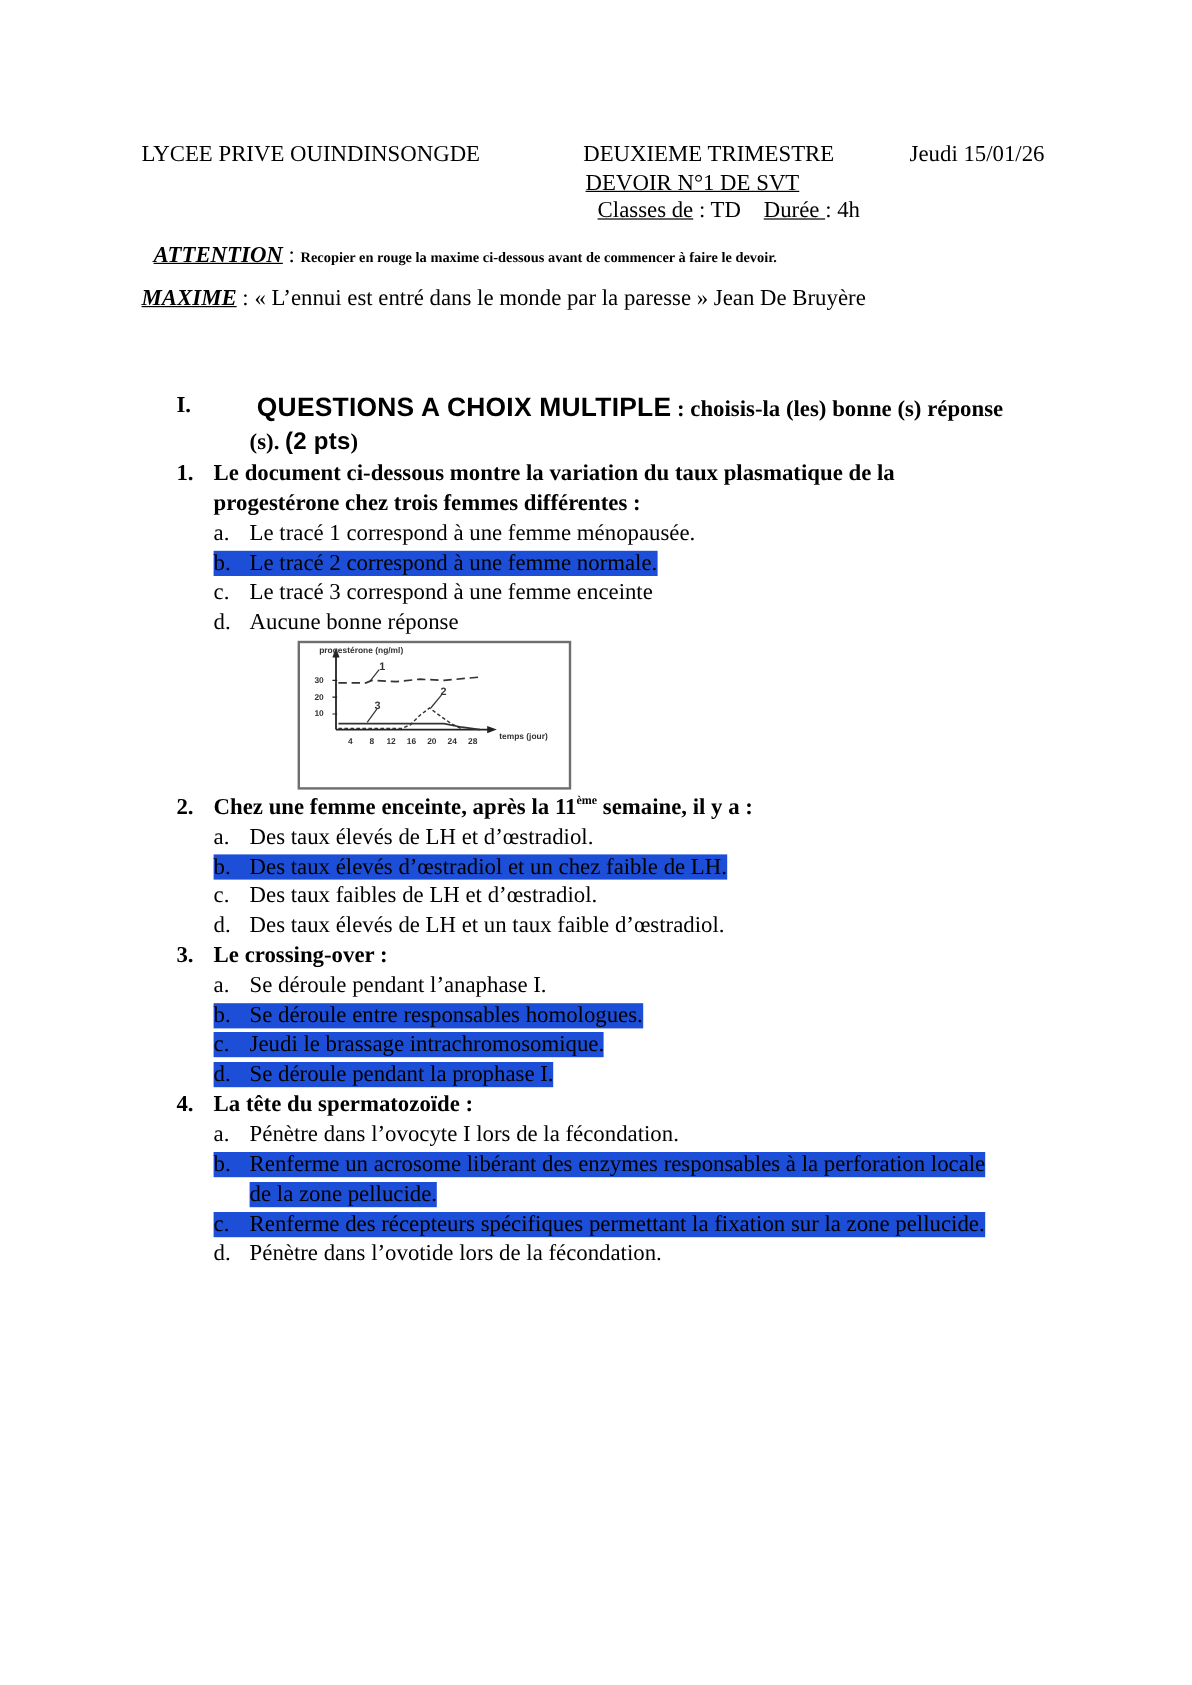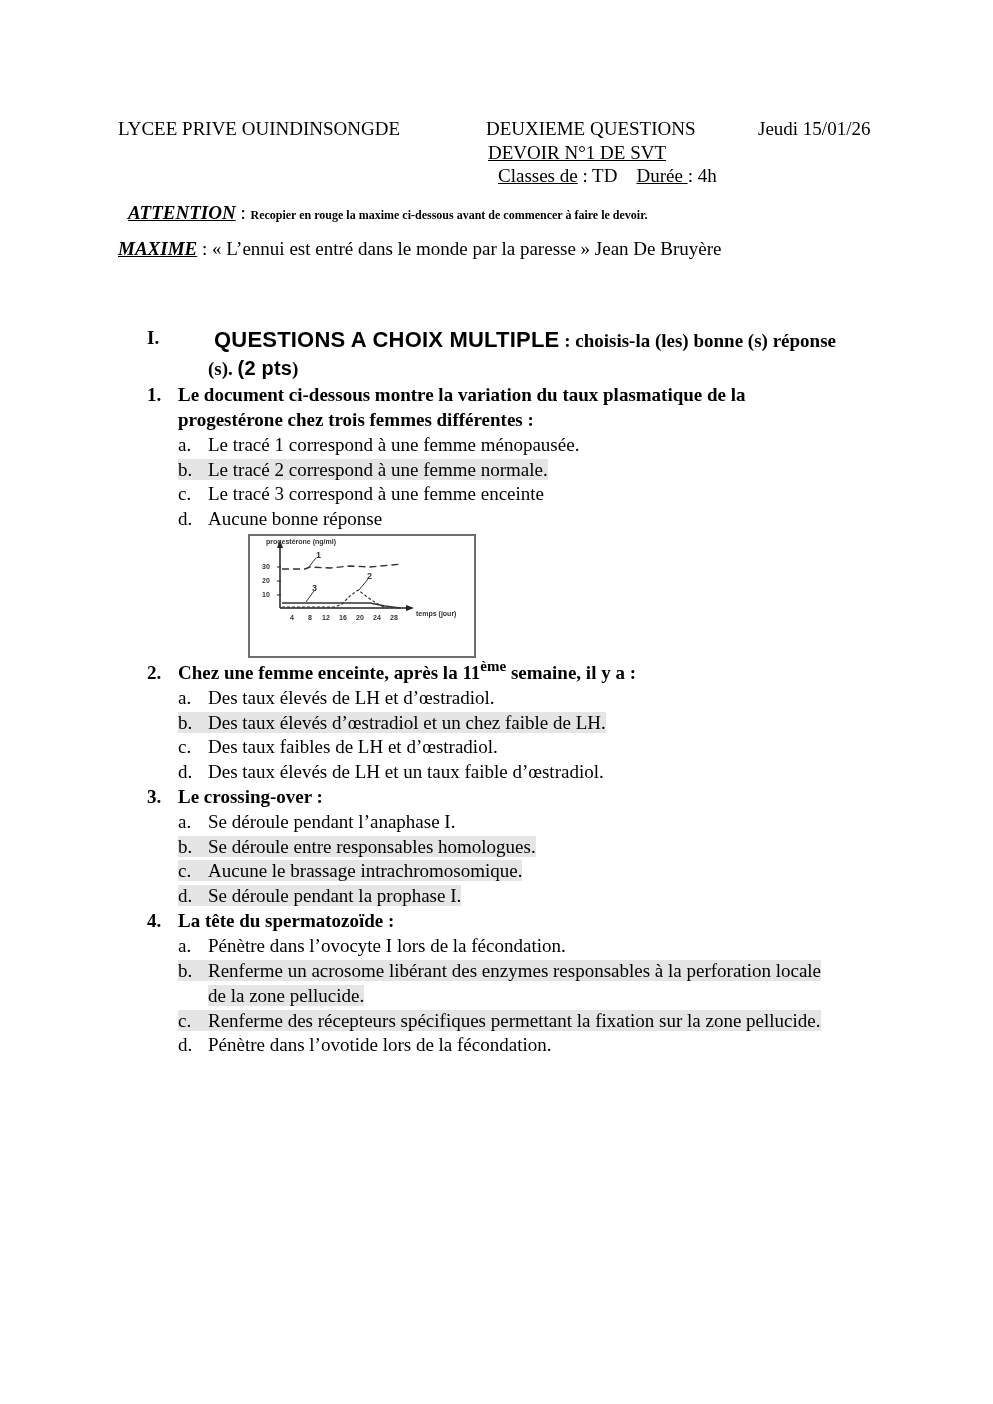--- a/index.html
+++ b/index.html
@@ -3,36 +3,36 @@
 <meta charset="utf-8">
 <style>
   html, body { margin: 0; padding: 0; background: #ffffff; }
   body { width: 993px; height: 1404px; position: relative; overflow: hidden;
          font-family: "Liberation Serif", serif; color: #000; font-size: 19px; }
   .abs { position: absolute; white-space: nowrap; }
   .u { text-decoration: underline; }
   .bold { font-weight: bold; }
   .ital-bold-u { font-style: italic; font-weight: bold; text-decoration: underline; }
   .sans-heavy { font-family: "Liberation Sans", sans-serif; font-weight: bold; letter-spacing: 0.2px; }
-  .hl { background: #e5e5e5; }
+  .hl { background: #1d4ed8; }
   .qnum { position: absolute; left: 147px; font-weight: bold; }
   .qtext { position: absolute; left: 178px; font-weight: bold; }
   .opt { position: absolute; left: 178px; }
   .opt .letter { display: inline-block; width: 30px; }
-  sup { font-size: 15px; vertical-align: 8px; line-height: 0; }
+  sup { font-size: 10px; vertical-align: 8px; line-height: 0; }
   .graph { position: absolute; left: 248px; top: 534px; width: 228px; height: 124px;
            border: 2px solid #6e6e6e; box-sizing: border-box; background: #fff; }
   .graph svg { position: absolute; left: 0; top: 0; }
   .gtxt { font-family: "Liberation Sans", sans-serif; font-size: 7px; fill: #333; font-weight: bold; }
 </style>
 </head>
 <body>
 
 <div class="abs" style="left:118px; top:118px;text-align:right;">LYCEE PRIVE OUINDINSONGDE</div>
-<div class="abs" style="left:486px; top:118px;">DEUXIEME QUESTIONS</div>
+<div class="abs" style="left:486px; top:118px;">DEUXIEME TRIMESTRE</div>
 <div class="abs" style="left:758px; top:118px;">Jeudi 15/01/26</div>
 <div class="abs u" style="left:488px; top:142px;">DEVOIR N°1 DE SVT</div>
 <div class="abs" style="left:498px; top:165px;">
   <span class="u">Classes de</span><span> : TD</span>&nbsp;&nbsp;&nbsp;&nbsp;<span class="u">Durée </span><span>: 4h</span>
 </div>
 
 <div class="abs" style="left:128px; top:202px;">
   <span class="ital-bold-u">ATTENTION</span><span> : </span><span class="bold" style="font-size:12px;">Recopier en rouge la maxime ci-dessous avant de commencer à faire le devoir.</span>
 </div>
 
@@ -108,21 +108,21 @@
   <div class="opt" style="top:736px;"><span class="letter">c.</span><span>Des taux faibles de LH et d’œstradiol.</span></div>
   <div class="opt" style="top:761px;"><span class="letter">d.</span><span>Des taux élevés de LH et un taux faible d’œstradiol.</span></div>
 </div>
 
 <div>
   <div class="qnum" style="top:786px;">3.</div>
   <div class="qtext" style="top:786px;">Le crossing-over :</div>
 
   <div class="opt" style="top:811px;"><span class="letter">a.</span><span>Se déroule pendant l’anaphase I.</span></div>
   <div class="opt" style="top:836px;"><span class="hl"><span class="letter">b.</span><span>Se déroule entre responsables homologues.</span></span></div>
-  <div class="opt" style="top:860px;"><span class="hl"><span class="letter">c.</span><span>Aucune le brassage intrachromosomique.</span></span></div>
+  <div class="opt" style="top:860px;"><span class="hl"><span class="letter">c.</span><span>Jeudi le brassage intrachromosomique.</span></span></div>
   <div class="opt" style="top:885px;"><span class="hl"><span class="letter">d.</span><span>Se déroule pendant la prophase I.</span></span></div>
 </div>
 
 <div>
   <div class="qnum" style="top:910px;">4.</div>
   <div class="qtext" style="top:910px;">La tête du spermatozoïde :</div>
 
   <div class="opt" style="top:935px;"><span class="letter">a.</span><span>Pénètre dans l’ovocyte I lors de la fécondation.</span></div>
   <div class="opt" style="top:960px;"><span class="hl"><span class="letter">b.</span><span>Renferme un acrosome libérant des enzymes responsables à la perforation locale</span></span></div>
   <div class="opt" style="top:985px; left:208px;"><span class="hl">de la zone pellucide.</span></div>

